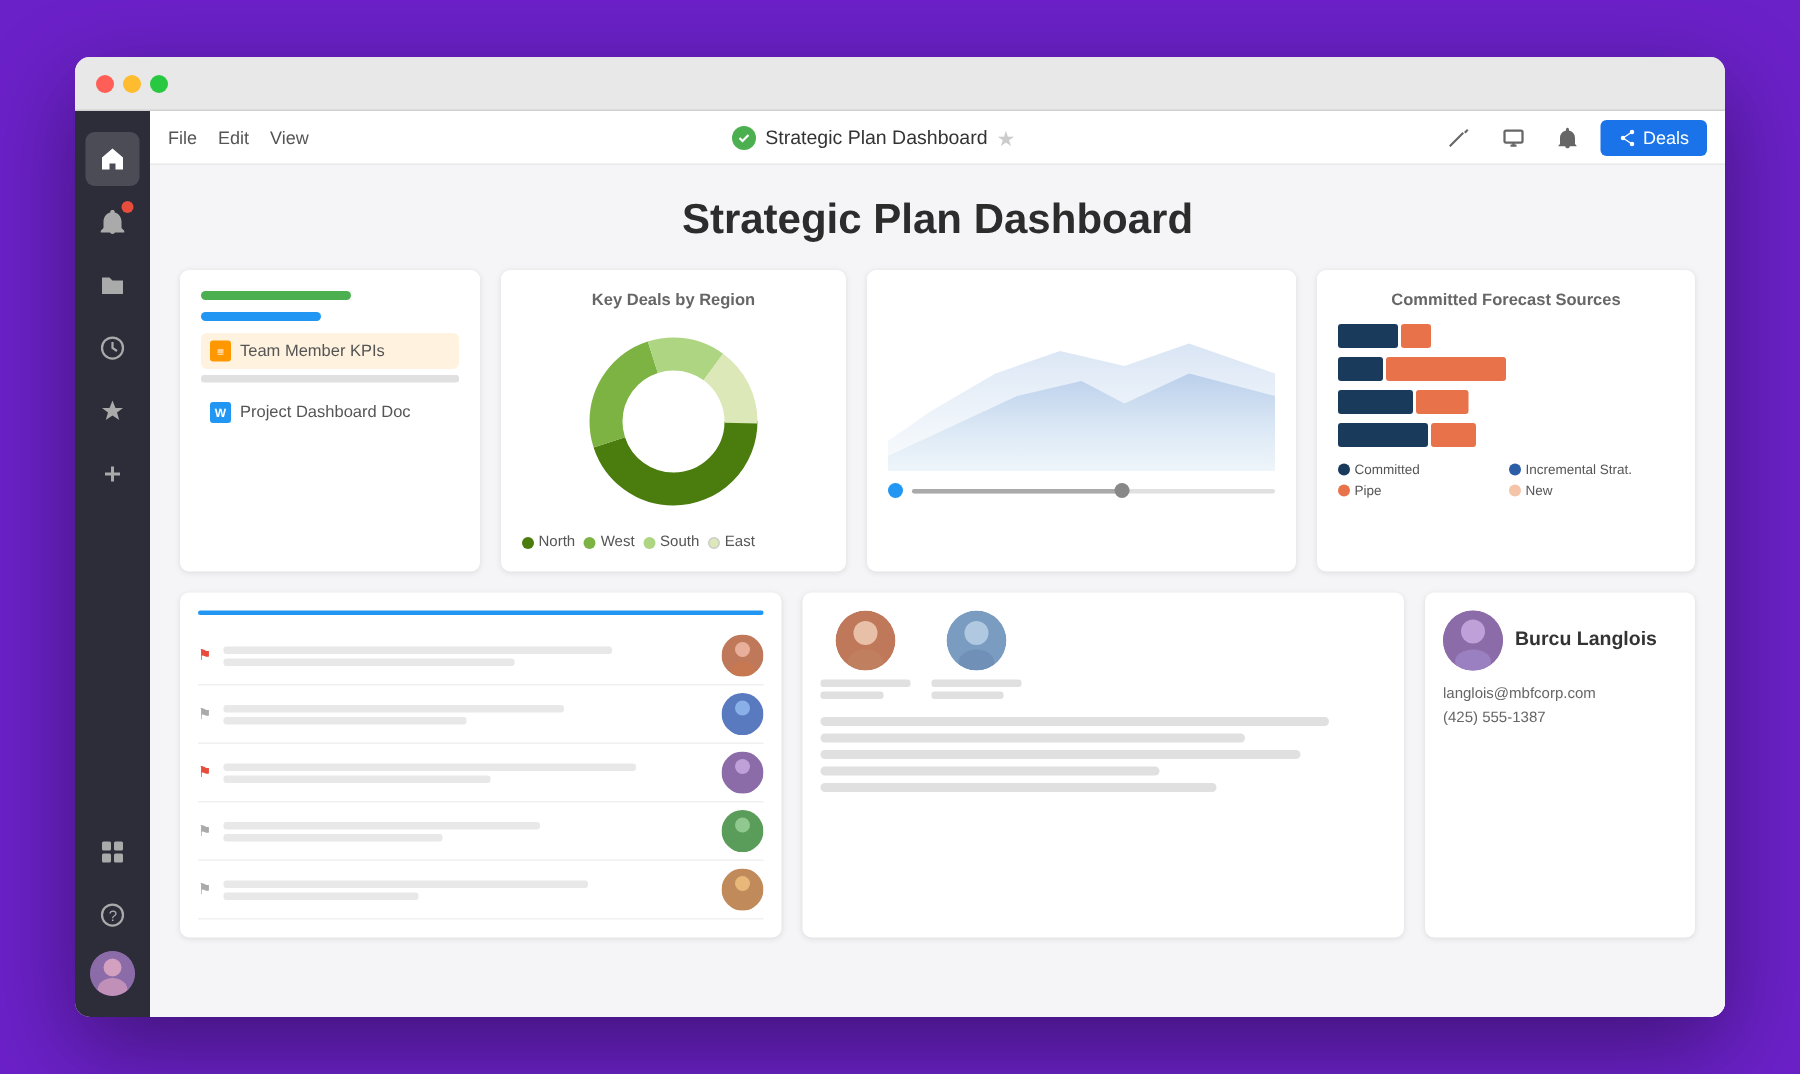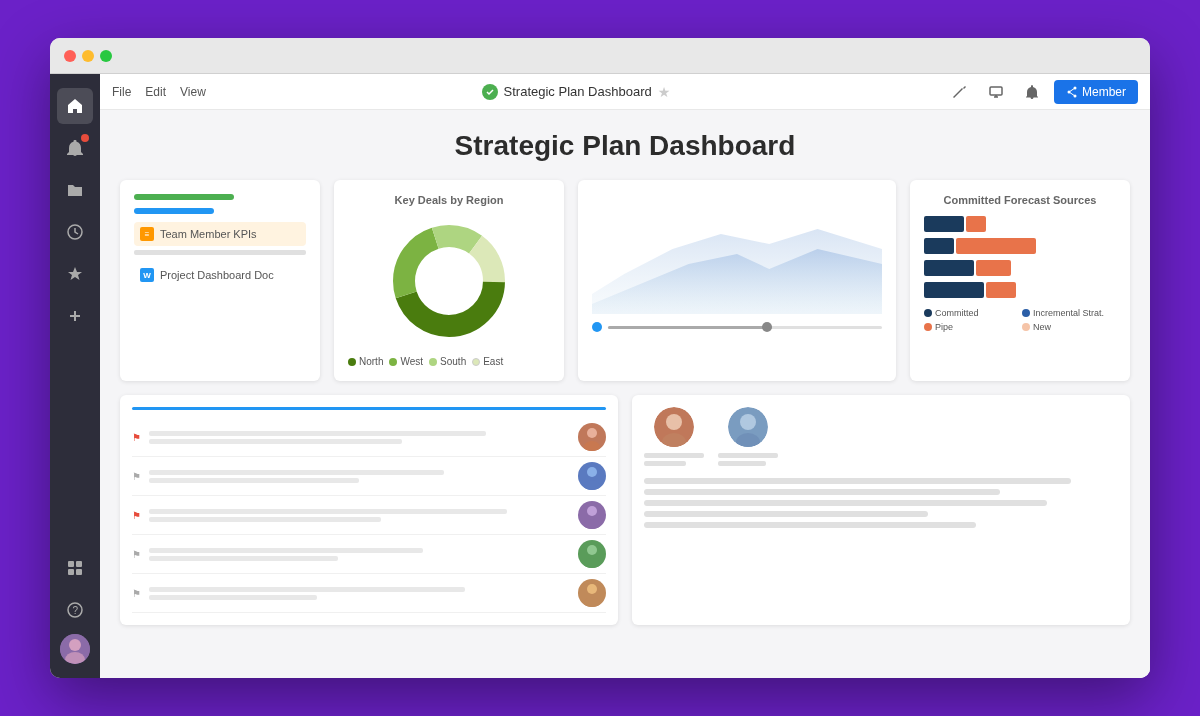--- a/index.html
+++ b/index.html
@@ -401,21 +401,21 @@
       height: 10px;
       border-radius: 50%;
       background: #888;
       position: absolute;
       right: 40%;
       top: -3.5px;
     }
 
     
     .widget-bar {
-      width: 220px;
+      width: 252px;
       padding: 14px;
     }
 
     .bar-chart {
       display: flex;
       flex-direction: column;
       gap: 6px;
       margin-bottom: 10px;
     }
 
@@ -662,21 +662,21 @@
               <path d="M7 14c.8 0 1.5-.7 1.5-1.5h-3C5.5 13.3 6.2 14 7 14zm5-3V7c0-2.5-1.5-4.5-4-5V1.5C8 .7 7.5 0 7 0s-1 .7-1 1.5V2C3.5 2.5 2 4.5 2 7v4L1 12v.5h12V12z"></path>
             </svg>
           </button>
           <button class="share-btn">
             <svg width="12" height="12" viewBox="0 0 12 12" fill="white">
               <circle cx="3" cy="6" r="1.5"></circle>
                 <circle cx="9" cy="2" r="1.5"></circle>
                 <circle cx="9" cy="10" r="1.5"></circle>
               <path d="M3 6l6-4M3 6l6 4" stroke="white" stroke-width="1"></path>
             </svg>
-            <span>Member</span>
+            <span>Deals</span>
           </button>
         </div>
       </div>
 
       <div class="dashboard-content">
         <div class="dashboard-title">Strategic Plan Dashboard</div>
 
         <div class="widget-row">
 
           <div class="widget widget-left-panel">
@@ -904,17 +904,33 @@
             </div>
             <div style="margin-top:12px;display:flex;flex-direction:column;gap:5px;">
               <div style="height:6px;background:#e0e0e0;border-radius:3px;width:90%;"></div>
               <div style="height:6px;background:#e0e0e0;border-radius:3px;width:75%;"></div>
               <div style="height:6px;background:#e0e0e0;border-radius:3px;width:85%;"></div>
               <div style="height:6px;background:#e0e0e0;border-radius:3px;width:60%;"></div>
               <div style="height:6px;background:#e0e0e0;border-radius:3px;width:70%;"></div>
             </div>
           </div>
 
+          <div class="widget widget-contact">
+            <div class="contact-header">
+              <div class="contact-avatar">
+                <svg width="40" height="40" viewBox="0 0 40 40">
+                  <circle cx="20" cy="20" r="20" fill="#8B6BA8"></circle>
+                  <circle cx="20" cy="14" r="8" fill="#c0a0d8"></circle>
+                  <ellipse cx="20" cy="34" rx="12" ry="8" fill="#9a80c0"></ellipse>
+                </svg>
+              </div>
+              <div class="contact-info">
+                <div class="contact-name">Burcu Langlois</div>
+              </div>
+            </div>
+            <div class="contact-detail">langlois@mbfcorp.com</div>
+            <div class="contact-detail">(425) 555-1387</div>
+          </div>
         </div>
       </div>
     </div>
   </div>
 </div>
 
 </body></html>

